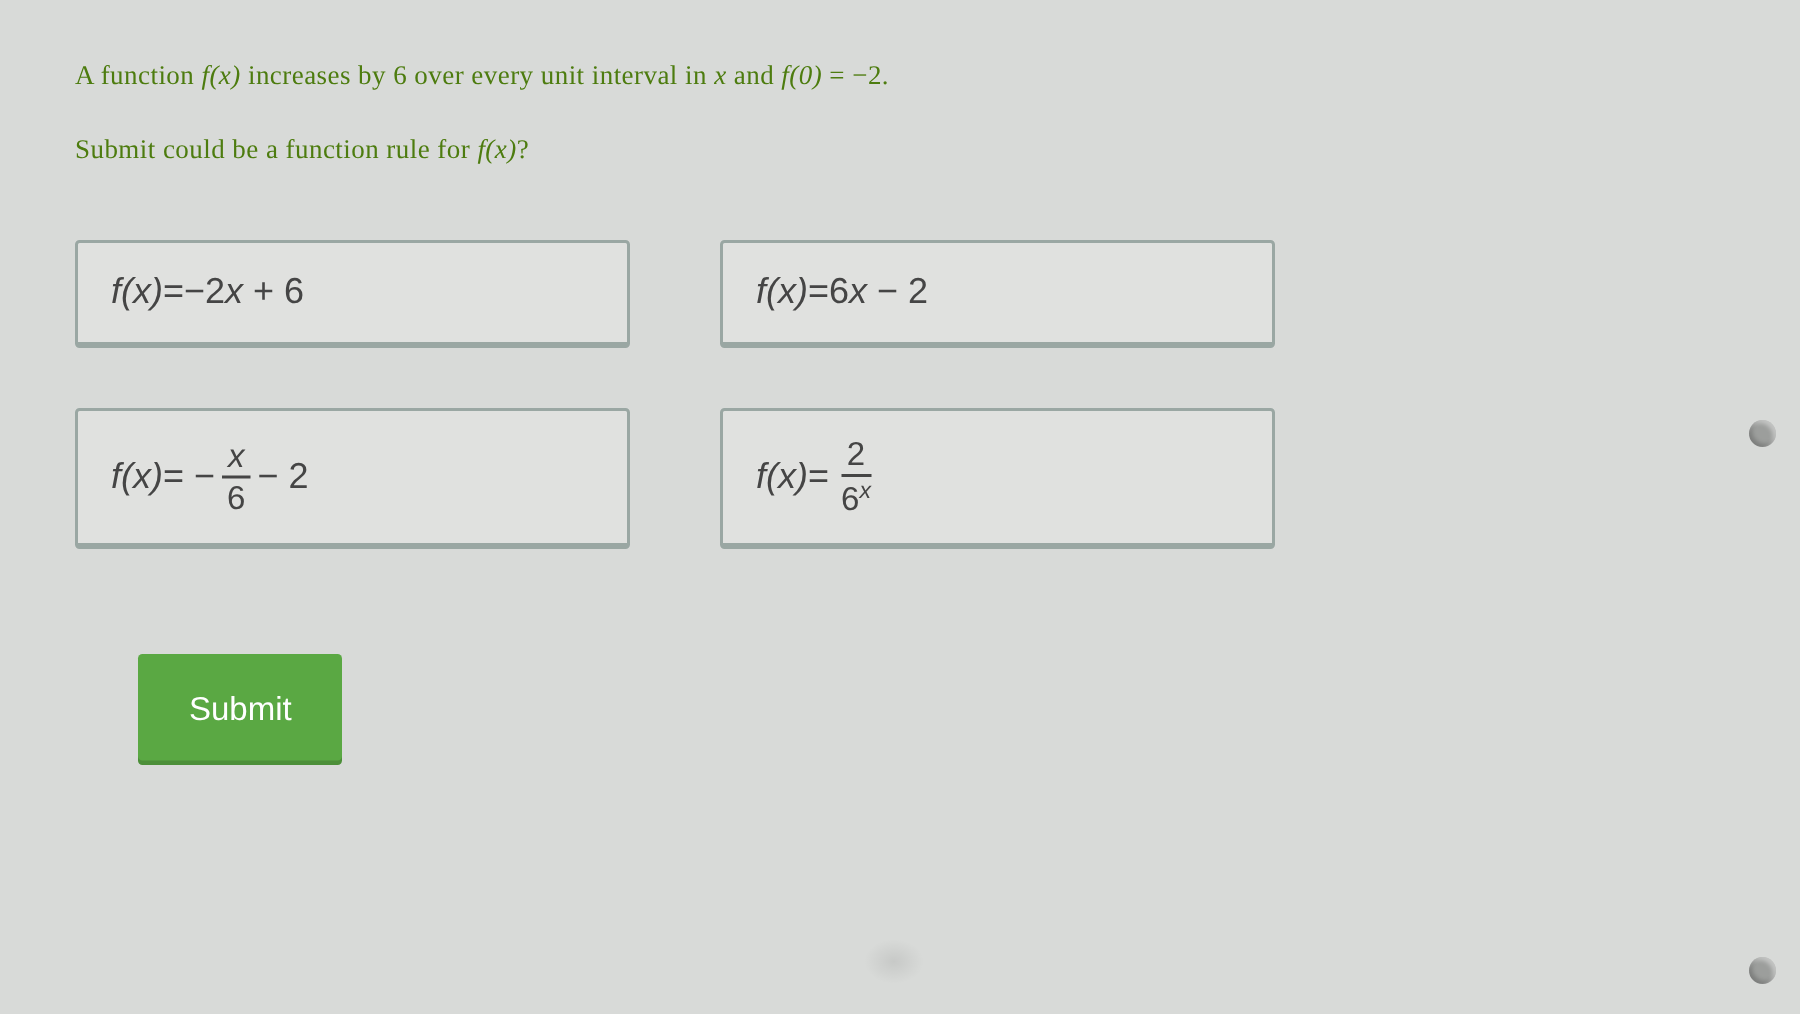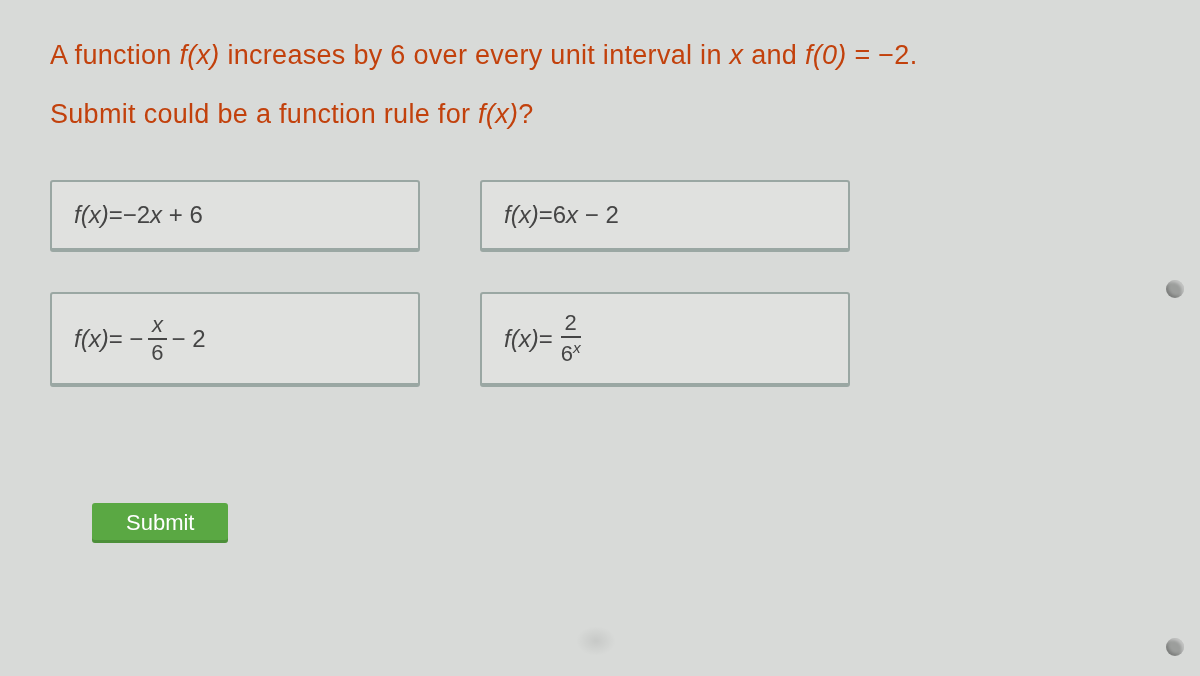--- a/index.html
+++ b/index.html
@@ -10,24 +10,25 @@
     body {
       width: 1200px;
       height: 676px;
       background: #d8dad8;
       font-family: Verdana, Geneva, sans-serif;
       padding: 40px 50px;
       position: relative;
       overflow: hidden;
     }
     .question-line {
-      font-size: 27px;
-      color: #c2410c;
+      font-size: 18px;
+      color: #4d7c0f;
       margin-bottom: 28px;
       letter-spacing: 0.3px;
+      font-family: Liberation Serif, serif;
     }
     .question-line .fx {
       font-style: italic;
     }
     .question-line .x {
       font-style: italic;
     }
     .options-grid {
       display: grid;
       grid-template-columns: 370px 370px;
@@ -69,27 +70,26 @@
     }
     .frac .den {
       padding: 2px 4px 0;
       font-size: 22px;
     }
     .submit-btn {
       background: #5aa843;
       color: #fff;
       border: none;
       border-radius: 3px;
-      padding: 7px 34px;
+      padding: 24px 34px;
       font-size: 22px;
       font-family: Verdana, Geneva, sans-serif;
       cursor: pointer;
       box-shadow: inset 0 -3px 0 rgba(0,0,0,0.15);
       margin-left: 42px;
-      margin-top: 46px;
     }
     .nav-dot {
       position: absolute;
       right: 16px;
       width: 18px;
       height: 18px;
       background: #9c9e9c;
       border-radius: 50%;
       box-shadow: inset -2px 2px 3px rgba(255,255,255,0.4), inset 2px -2px 3px rgba(0,0,0,0.2);
     }

